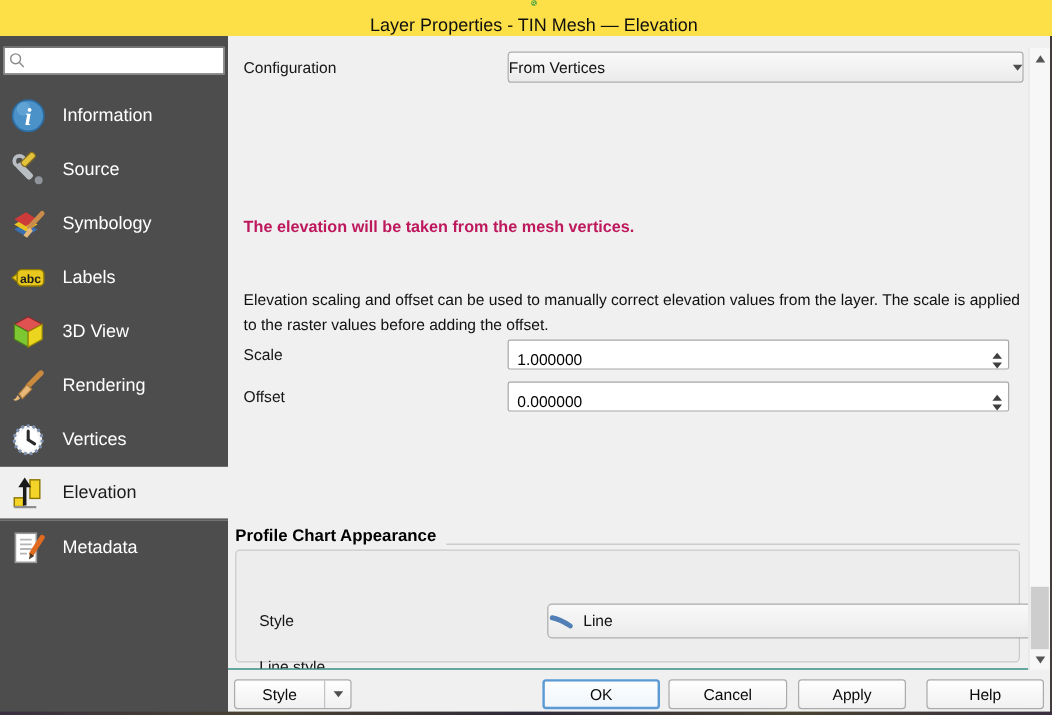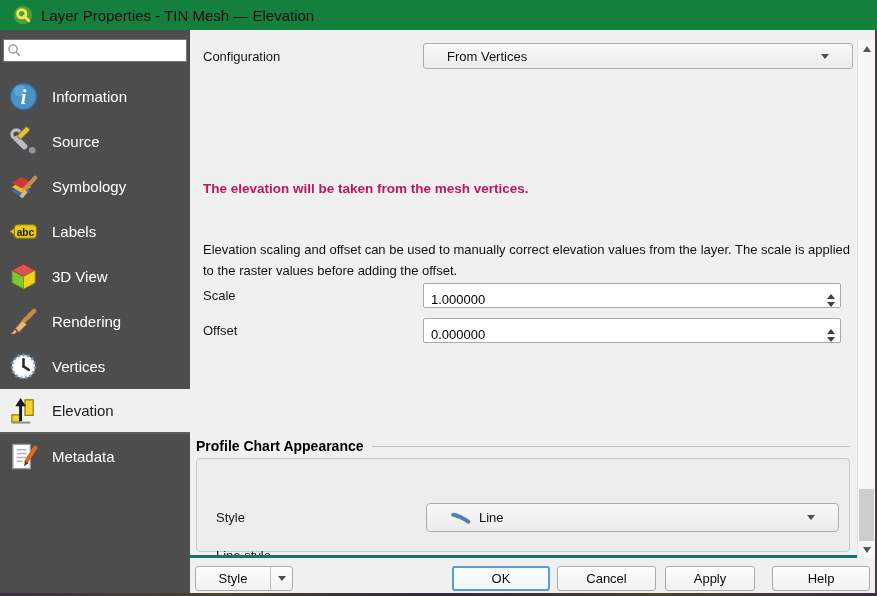--- a/index.html
+++ b/index.html
@@ -7,22 +7,22 @@
   body {
     width:877px; height:596px; position:relative; overflow:hidden;
     background:#f0f0f0;
     font-family:"Liberation Sans","DejaVu Sans",sans-serif;
     color:#1a1a1a;
   }
 
   
   .titlebar {
     position:absolute; top:0; left:0; right:0; height:30px;
-    background:#15803d; display:flex; align-items:center; gap:8px;
-    padding-left:13px; z-index:6;
+    background:#fde047; display:flex; align-items:center; gap:8px;
+    padding-left:13px; z-index:6;flex-direction:column;
   }
   .titlebar .app-icon { width:20px; height:20px; }
   .titlebar .title-text { font-size:15px; color:#101010; }
   .close-btn {
     position:absolute; top:0; right:6px; width:42px; height:30px;
     display:flex; align-items:center; justify-content:center;
     font-size:15px; color:#2b2b2b; cursor:default;
   }
 
   
@@ -52,29 +52,29 @@
     padding-left:8px; color:#ffffff; font-size:15px; cursor:default;
   }
   .nav-item .nav-icon { width:31px; height:31px; flex:0 0 31px; }
   .nav-item.selected {
     background:#f0f0f0; color:#1c1c1c; border-bottom:2px solid #5c5c5c;
   }
 
   
   .main { position:absolute; left:190px; top:30px; right:0; bottom:0; background:#f0f0f0; }
   .viewport { position:absolute; left:0; top:0; right:20px; bottom:38px;
-    overflow:hidden; border-bottom:3px solid #0f766e; }
+    overflow:hidden; border-bottom:1px solid #0f766e; }
 
   .field-label { position:absolute; font-size:13px; color:#161616; }
 
   .combo {
     position:absolute; height:26px;
     background:linear-gradient(#f9f9f9,#ebebeb);
     border:1px solid #adadad; border-radius:3px;
-    display:flex; align-items:center; padding:0 23px; font-size:13px; color:#101010;
+    display:flex; align-items:center; padding:0 0; font-size:13px; color:#101010;
     cursor:default;
   }
   .combo .combo-text { flex:1; }
   .combo .arrow-down {
     width:0; height:0; border-left:4.5px solid transparent;
     border-right:4.5px solid transparent; border-top:5.5px solid #4d4d4d;
     margin-left:6px;
   }
 
   .notice-bold { position:absolute; font-size:13.5px; font-weight:bold; color:#be185d; }
@@ -89,30 +89,30 @@
     border:none; outline:none; flex:1; min-width:0; padding:0 7px;
     font-size:13px; font-family:inherit; color:#000; background:transparent;
   }
   .spin-buttons { width:18px; display:flex; flex-direction:column;
     align-items:center; justify-content:center; gap:3px; }
   .tri-up { width:0; height:0; border-left:4px solid transparent;
     border-right:4px solid transparent; border-bottom:5px solid #3f3f3f; }
   .tri-down { width:0; height:0; border-left:4px solid transparent;
     border-right:4px solid transparent; border-top:5px solid #3f3f3f; }
 
-  .group-title-row { position:absolute; display:flex; align-items:center; gap:8px; }
+  .group-title-row { position:absolute; display:flex; align-items:flex-end; gap:8px; }
   .group-title-row .group-title { font-size:14px; font-weight:bold; color:#000; white-space:nowrap; }
   .group-title-row .title-rule { flex:1; border-top:1px solid #c3c3c3; height:0; }
 
   .group-panel {
     position:absolute; background:#ededed; border:1px solid #c9c9c9; border-radius:4px;
   }
   .group-panel .field-label { color:#161616; }
 
-  .style-combo { height:29px; border-radius:4px; }
+  .style-combo { height:29px; border-radius:4px;margin-left:30px; }
   .style-combo .line-glyph { width:22px; height:14px; margin-right:7px; }
 
   
   .scrollbar {
     position:absolute; right:2px; top:10px; width:18px; height:518px;
     background:#f7f7f7; border-left:1px solid #e2e2e2; z-index:5;
   }
   .sb-btn { position:absolute; left:0; right:0; height:17px;
     display:flex; align-items:center; justify-content:center; }
   .sb-up { top:0; }

